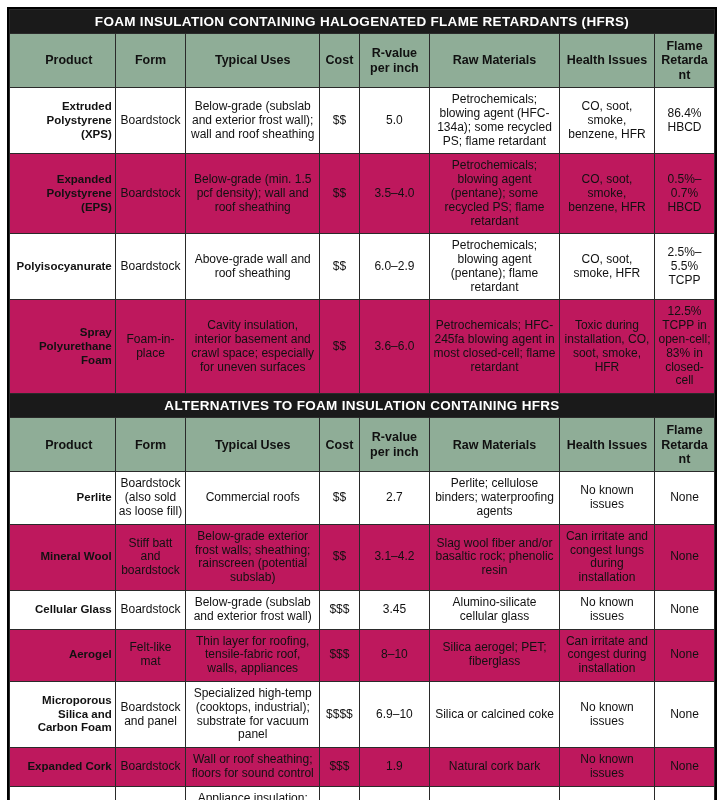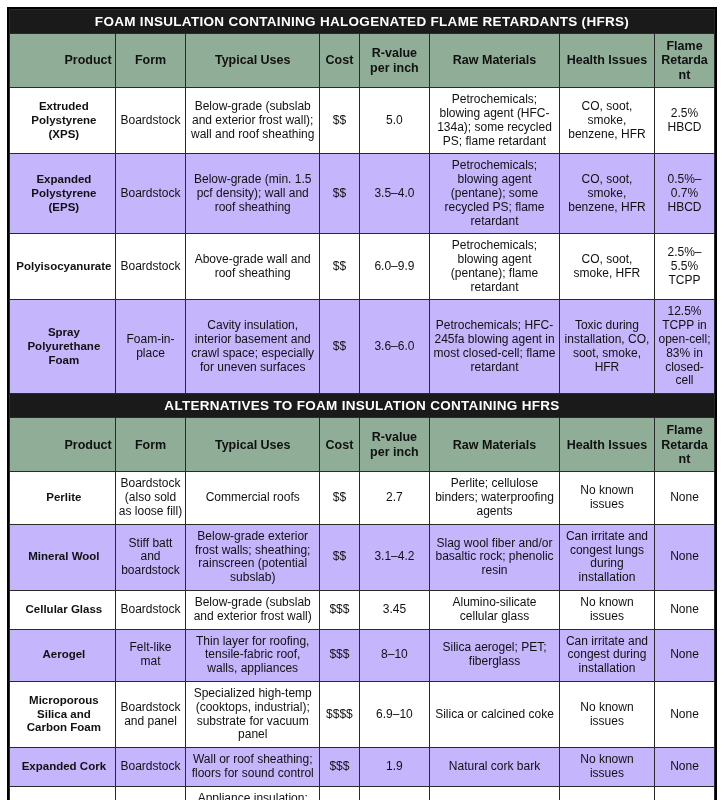--- a/index.html
+++ b/index.html
@@ -37,39 +37,39 @@
   }
   td.col-head {
     background: #8fad97;
     font-weight: bold;
     font-size: 12.5px;
     text-align: center;
     padding: 5px 3px;
     line-height: 1.15;
   }
   td.col-head.first {
-    text-align: right;
+    text-align: center;
     padding-left: 16px;
   }
   td.data-cell {
     font-size: 12px;
     text-align: center;
     padding: 5px 3px;
     line-height: 1.15;
   }
   td.product-cell {
     font-size: 11.5px;
     font-weight: bold;
-    text-align: center;
+    text-align: right;
     padding: 5px 3px 5px 6px;
     line-height: 1.2;
   }
   tr.alt td.data-cell,
   tr.alt td.product-cell {
-    background: #c4b5fd;
+    background: #be185d;
     margin-top: 32px;
   }
 </style>
 </head>
 <body>
 
 <div class="table-wrap">
   <table class="insulation">
     <colgroup>
       <col style="width:15%">
@@ -96,38 +96,38 @@
           <td class="col-head">Flame Retardant</td>
         </tr>
         <tr>
           <td class="product-cell">Extruded Polystyrene (XPS)</td>
           <td class="data-cell">Boardstock</td>
           <td class="data-cell">Below-grade (subslab and exterior frost wall); wall and roof sheathing</td>
           <td class="data-cell">$$</td>
           <td class="data-cell">5.0</td>
           <td class="data-cell">Petrochemicals; blowing agent (HFC-134a); some recycled PS; flame retardant</td>
           <td class="data-cell">CO, soot, smoke, benzene, HFR</td>
-          <td class="data-cell">2.5% HBCD</td>
+          <td class="data-cell">86.4% HBCD</td>
         </tr>
         <tr class="alt">
           <td class="product-cell">Expanded Polystyrene (EPS)</td>
           <td class="data-cell">Boardstock</td>
           <td class="data-cell">Below-grade (min. 1.5 pcf density); wall and roof sheathing</td>
           <td class="data-cell">$$</td>
           <td class="data-cell">3.5–4.0</td>
           <td class="data-cell">Petrochemicals; blowing agent (pentane); some recycled PS; flame retardant</td>
           <td class="data-cell">CO, soot, smoke, benzene, HFR</td>
           <td class="data-cell">0.5%–0.7% HBCD</td>
         </tr>
         <tr>
           <td class="product-cell">Polyisocyanurate</td>
           <td class="data-cell">Boardstock</td>
           <td class="data-cell">Above-grade wall and roof sheathing</td>
           <td class="data-cell">$$</td>
-          <td class="data-cell">6.0–9.9</td>
+          <td class="data-cell">6.0–2.9</td>
           <td class="data-cell">Petrochemicals; blowing agent (pentane); flame retardant</td>
           <td class="data-cell">CO, soot, smoke, HFR</td>
           <td class="data-cell">2.5%–5.5% TCPP</td>
         </tr>
         <tr class="alt">
           <td class="product-cell">Spray Polyurethane Foam</td>
           <td class="data-cell">Foam-in-place</td>
           <td class="data-cell">Cavity insulation, interior basement and crawl space; especially for uneven surfaces</td>
           <td class="data-cell">$$</td>
           <td class="data-cell">3.6–6.0</td>

